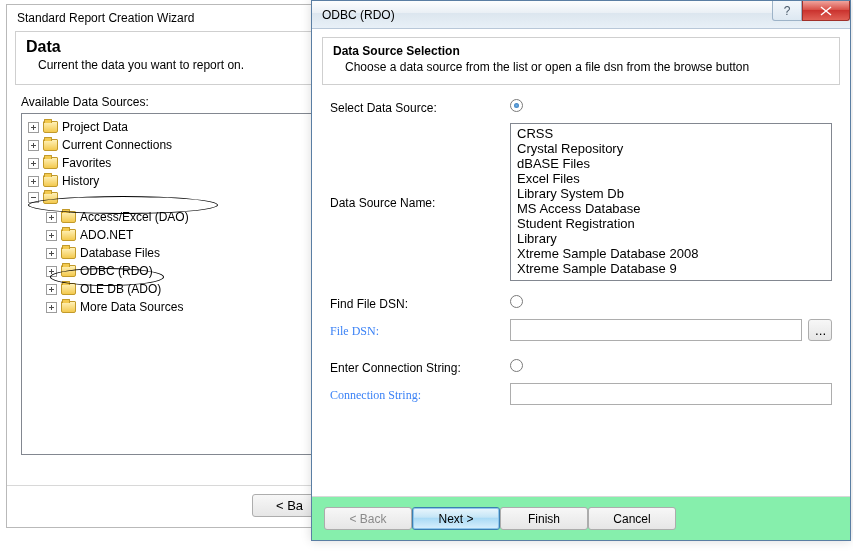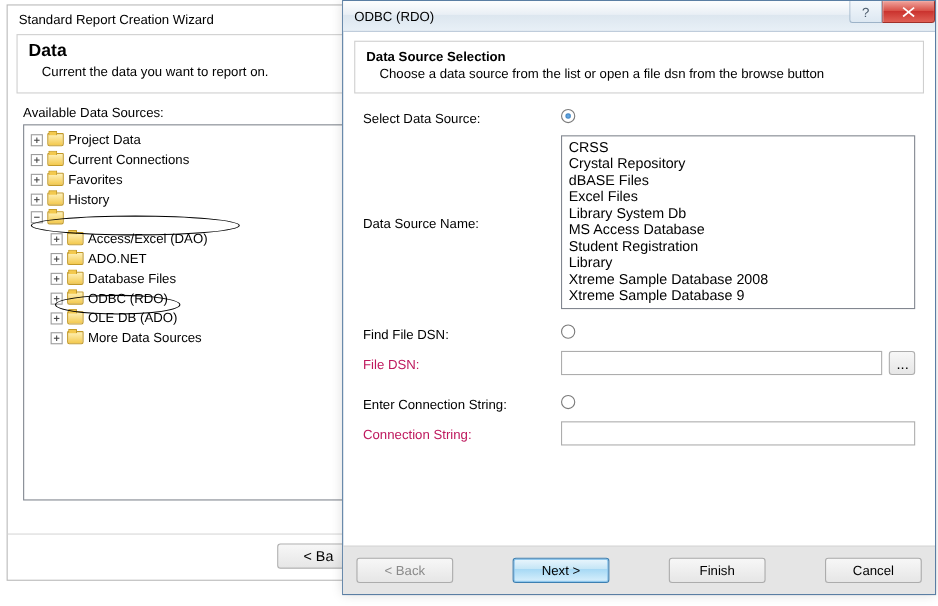--- a/index.html
+++ b/index.html
@@ -160,32 +160,32 @@
   .listbox {
     border: 1px solid #828790; background: #fff;
     height: 158px; padding: 2px 0;
     font-size: 13px;
   }
   .listbox .item { padding: 0 6px; line-height: 15px; height: 15px; white-space: nowrap; }
   .textbox {
     border: 1px solid #adadad; height: 22px; width: 100%;
     background: #fff; padding: 2px 4px;
   }
-  .disabled-label { color: #be185d; }
+  .disabled-label { color: #3b82f6; font-family: Liberation Serif, serif; }
   .browse-btn {
     width: 24px; height: 22px; margin-left: 6px;
     border: 1px solid #adadad; background: linear-gradient(#f7f7f7,#e6e6e6);
     border-radius: 3px;
   }
   .dlg-footer {
     position: absolute; left: 0; right: 0; bottom: 0;
     border-top: 1px solid #d8d8d8;
     padding: 10px 12px;
-    display: flex; justify-content: space-between; gap: 20px;
-    background: #e5e5e5;
+    display: flex; justify-content: flex-start; gap: 0;
+    background: #86efac;
   }
   .dlg-footer button {
     font-family: inherit; font-size: 12px;
     height: 23px; width: 88px;
     border: 1px solid #acacac;
     background: linear-gradient(#f7f7f7,#e6e6e6);
     border-radius: 3px;
   }
   .dlg-footer button.disabled { color: #8a8a8a; }
   .dlg-footer button.default {

